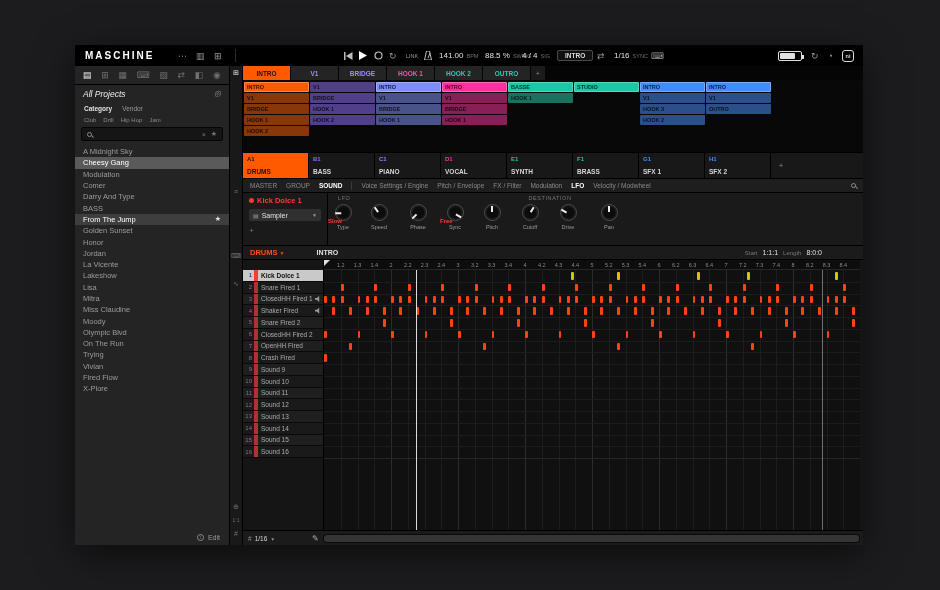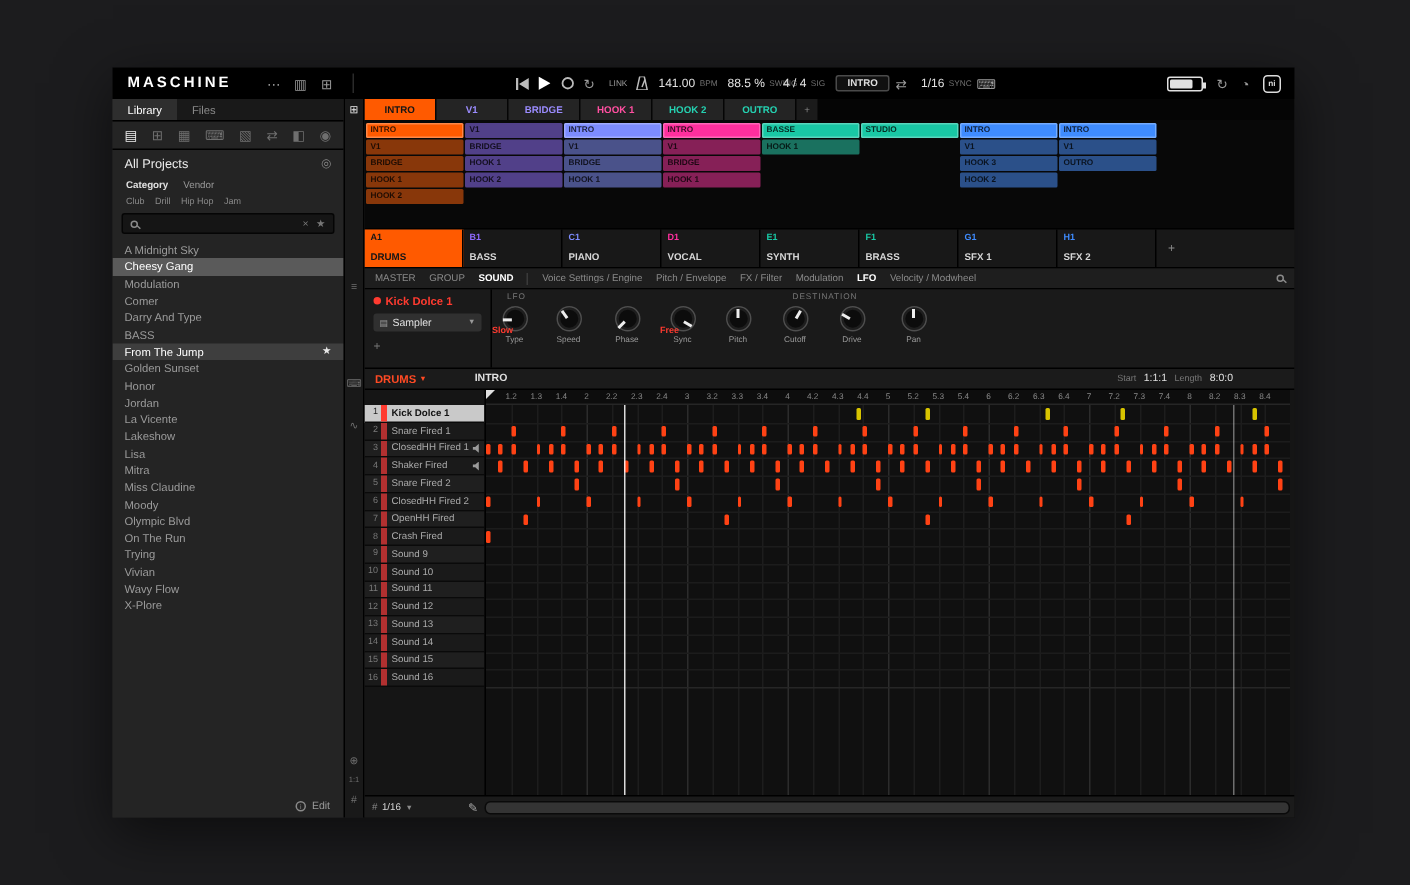--- a/index.html
+++ b/index.html
@@ -37,21 +37,21 @@
   .rail-icon.txt { font-size:5px; }
   .main { flex:1; position:relative; background:#121212; overflow:hidden; }
 
   
   .sb-tabs { height:15px; display:flex; background:#191919; border-bottom:1px solid #000; }
   .sb-tab { padding:0 10px; display:flex; align-items:center; font-size:7.5px; color:#8a8a8a; }
   .sb-tab.active { background:#2e2e2e; color:#fff; }
   .sb-icons { height:19px; display:flex; align-items:center; justify-content:space-between;
               padding:0 8px; border-bottom:1px solid #000; font-size:9px; color:#6f6f6f; }
   .sb-icons .active { color:#f0f0f0; }
-  .sb-title { height:17px; display:flex; align-items:center; padding:0 8px; color:#ececec; font-size:8.5px; }
+  .sb-title { height:17px; display:flex; align-items:center; padding:0 8px; color:#ececec; font-size:8.5px;font-style:italic; }
   .sb-title .eye { margin-left:auto; color:#8a8a8a; font-size:8px; }
   .sb-filters { height:12px; display:flex; gap:10px; padding:0 9px; font-size:6.5px; align-items:center; }
   .sb-filters .active { color:#e0e0e0; font-weight:bold; }
   .sb-tags { height:11px; display:flex; gap:7px; padding:0 9px; font-size:6px; color:#8a8a8a; align-items:center; }
   .sb-search { height:14px; margin:2px 6px 3px 6px; background:#151515; border:1px solid #050505;
                border-radius:2px; display:flex; align-items:center; padding:0 5px; gap:5px; }
   .mag { width:5px; height:5px; border:1px solid #8a8a8a; border-radius:50%; position:relative; }
   .mag::after { content:''; position:absolute; width:3px; height:1px; background:#8a8a8a;
                 transform:rotate(45deg); right:-3px; bottom:-1px; }
   .sb-search .x { margin-left:auto; color:#777; font-size:7px; }
@@ -226,24 +226,20 @@
       <span class="tb-icon">◔</span>
       <div class="ni-logo">
         <span>ni</span>
       </div>
     </div>
   </div>
 
   <div class="wbody">
 
     <div class="sidebar">
-      <div class="sb-tabs">
-          <div class="sb-tab active">Library</div>
-          <div class="sb-tab">Files</div>
-        </div>
       <div class="sb-icons">
           <span class="active">▤</span>
           <span>⊞</span>
           <span>▦</span>
           <span>⌨</span>
           <span>▧</span>
           <span>⇄</span>
           <span>◧</span>
           <span>◉</span>
         </div>
@@ -322,21 +318,21 @@
           <div class="sb-item">
             <span class="nm">On The Run</span>
           </div>
           <div class="sb-item">
             <span class="nm">Trying</span>
           </div>
           <div class="sb-item">
             <span class="nm">Vivian</span>
           </div>
           <div class="sb-item">
-            <span class="nm">Wavy Flow</span>
+            <span class="nm">Fired Flow</span>
           </div>
           <div class="sb-item">
             <span class="nm">X-Plore</span>
           </div>
         </div>
       <div class="sb-footer">
         <span class="info-i">i</span>
         <span>Edit</span>
       </div>
     </div>

